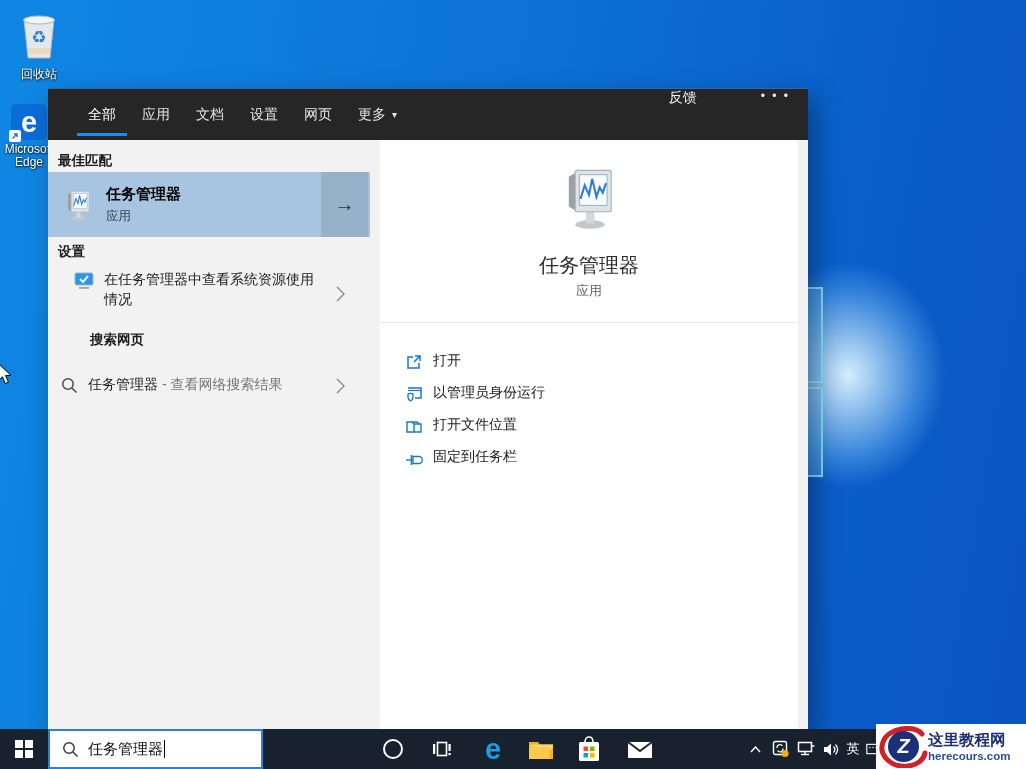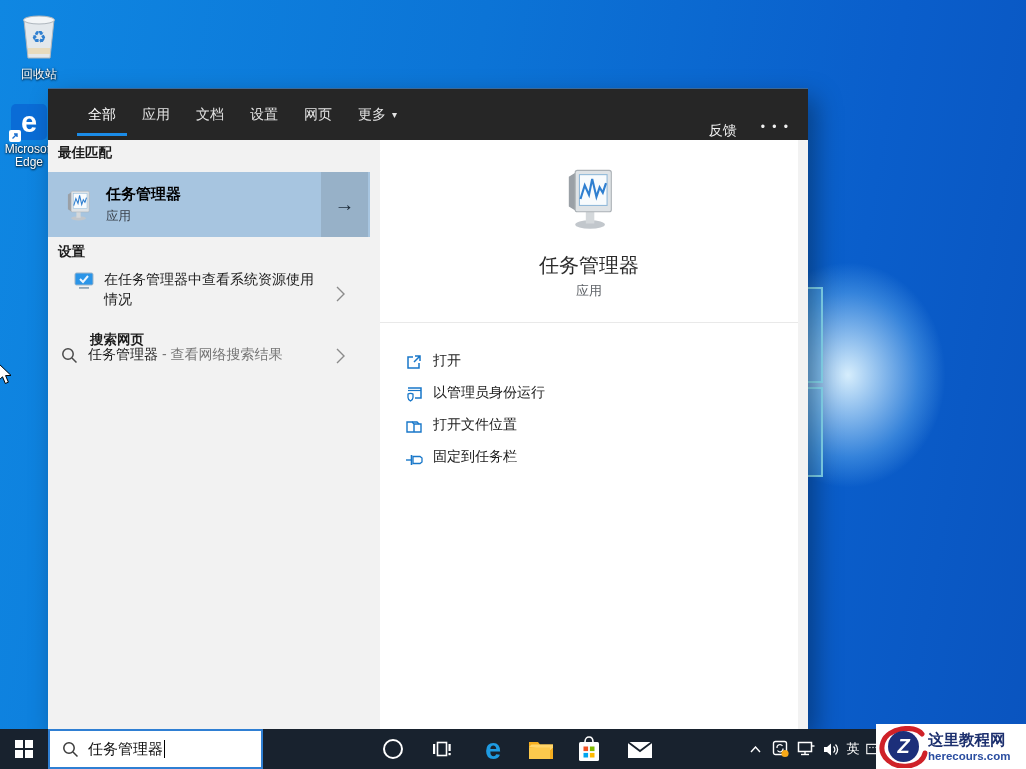--- a/index.html
+++ b/index.html
@@ -29,21 +29,21 @@
   
   .panel { position:absolute; left:48px; top:88px; width:760px; height:641px; background:#f2f2f2;
            box-shadow:8px 10px 24px rgba(0,0,0,.35); z-index:20; }
   .panel-header { position:absolute; left:0; top:0; width:100%; height:52px; background:#262626;
                   border-top:1px solid #3c6896; display:flex; align-items:stretch; }
   .tabs { display:flex; margin-left:27px; }
   .tab { position:relative; display:flex; align-items:center; padding:0 13px; color:#e4e4e4; font-size:14px; cursor:default; }
   .tab.active { color:#fff; }
   .tab.active::after { content:""; position:absolute; left:2px; right:2px; bottom:4px; height:3px; background:#1b8ce8; }
   .tab .caret { font-size:10px; margin-left:6px; color:#e4e4e4; }
-  .header-right { margin-left:auto; display:flex; align-items:flex-end; }
+  .header-right { margin-left:auto; display:flex; align-items:flex-start;gap:40px; }
   .feedback { color:#f0f0f0; font-size:14px; padding:0 14px; }
   .ellipsis { color:#f0f0f0; font-size:12px; letter-spacing:2px; padding:0 18px 6px 10px; }
 
   
   .sec-header { position:absolute; left:10px; font-size:13.5px; font-weight:bold; color:#1b1b1b; }
   .best-row { position:absolute; left:0; top:84px; width:322px; height:65px; background:#a7c5e0; display:flex; align-items:center; }
   .best-row .appicon { margin-left:13px; }
   .best-txt { margin-left:11px; }
   .best-title { font-size:15px; font-weight:bold; color:#000; }
   .best-sub { font-size:12.5px; color:#39404a; margin-top:4px; }
@@ -156,21 +156,21 @@
           <span>更多</span>
           <span class="caret">▾</span>
         </div>
       </div>
       <div class="header-right">
         <div class="feedback">反馈</div>
         <div class="ellipsis">• • •</div>
       </div>
     </div>
 
-    <div class="sec-header" style="top:56px;">最佳匹配</div>
+    <div class="sec-header" style="top:64px;">最佳匹配</div>
 
     <div class="best-row">
       <svg class="appicon" width="34" height="34" viewBox="0 0 64 64">
         <ellipse cx="33" cy="57" rx="14" ry="4" fill="#c2c7cc"></ellipse>
         <rect x="29" y="45" width="8" height="11" fill="#d4d8db"></rect>
         <path d="M13 12 L21 7 L21 45 L13 40 Z" fill="#9aa0a6"></path>
         <rect x="19" y="6" width="34" height="39" rx="2" fill="#dfe3e6" stroke="#aab0b5"></rect>
         <rect x="23" y="10" width="26" height="29" fill="#f8fbfd" stroke="#8fb8d8"></rect>
         <polyline points="24,33 28,20 32,29 35,14 39,31 42,22 45,27 48,18" fill="none" stroke="#2f7fd0" stroke-width="2"></polyline>
       </svg>
@@ -192,21 +192,21 @@
         <rect x="5" y="15" width="10" height="1.8" fill="#8fa6b8"></rect>
       </svg>
       <div class="rtext">在任务管理器中查看系统资源使用情况</div>
       <svg class="rchev" style="top:16px;" width="9" height="16" viewBox="0 0 9 16">
         <polyline points="1,1 8,8 1,15" fill="none" stroke="#8b8b8b" stroke-width="1.4"></polyline>
       </svg>
     </div>
 
     <div class="sec-header" style="top:243px;margin-left:32px;">搜索网页</div>
 
-    <div class="result-row" style="top:252px; height:30px; align-items:center;">
+    <div class="result-row" style="top:282px; height:30px; align-items:center;">
       <svg class="ricon" width="17" height="17" viewBox="0 0 17 17">
         <circle cx="7" cy="7" r="5.2" fill="none" stroke="#4a4a4a" stroke-width="1.5"></circle>
         <line x1="11" y1="11" x2="15.5" y2="15.5" stroke="#4a4a4a" stroke-width="1.5"></line>
       </svg>
       <div class="rtext" style="width:240px; white-space:nowrap;">
         <span>任务管理器</span><span class="rsuffix"> - 查看网络搜索结果</span>
       </div>
       <svg class="rchev" style="top:8px;" width="9" height="16" viewBox="0 0 9 16">
         <polyline points="1,1 8,8 1,15" fill="none" stroke="#8b8b8b" stroke-width="1.4"></polyline>
       </svg>

